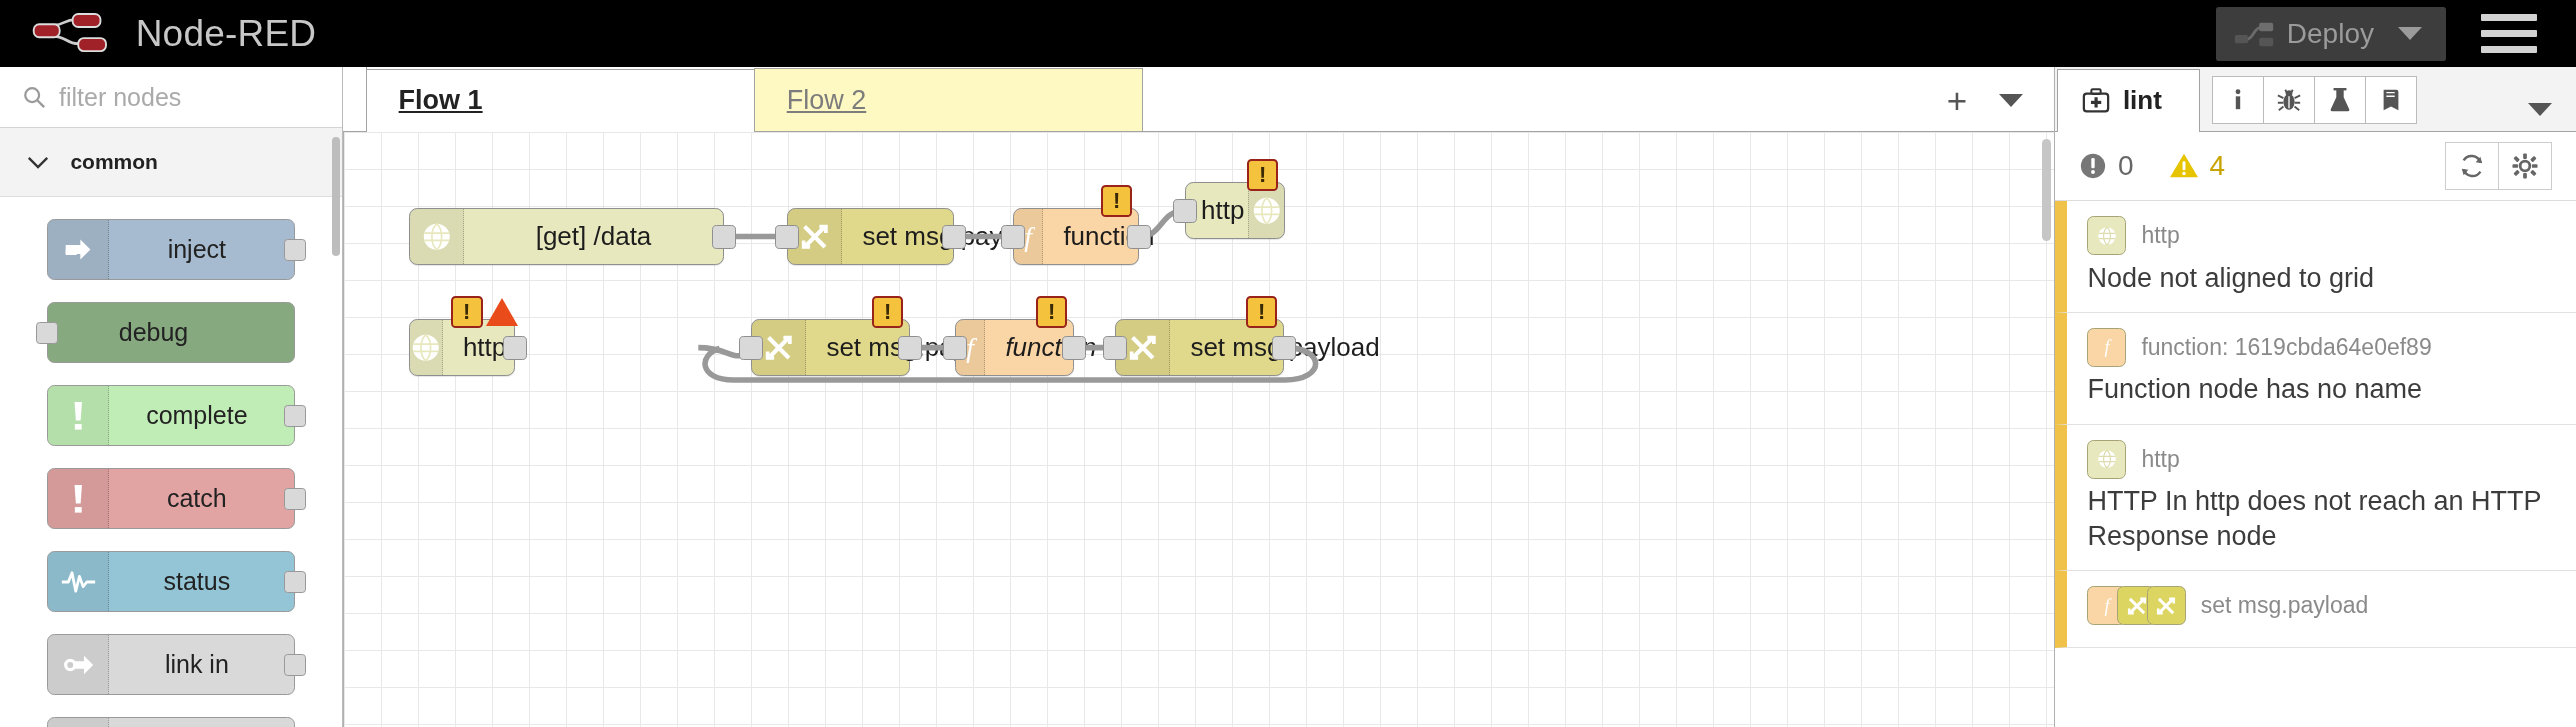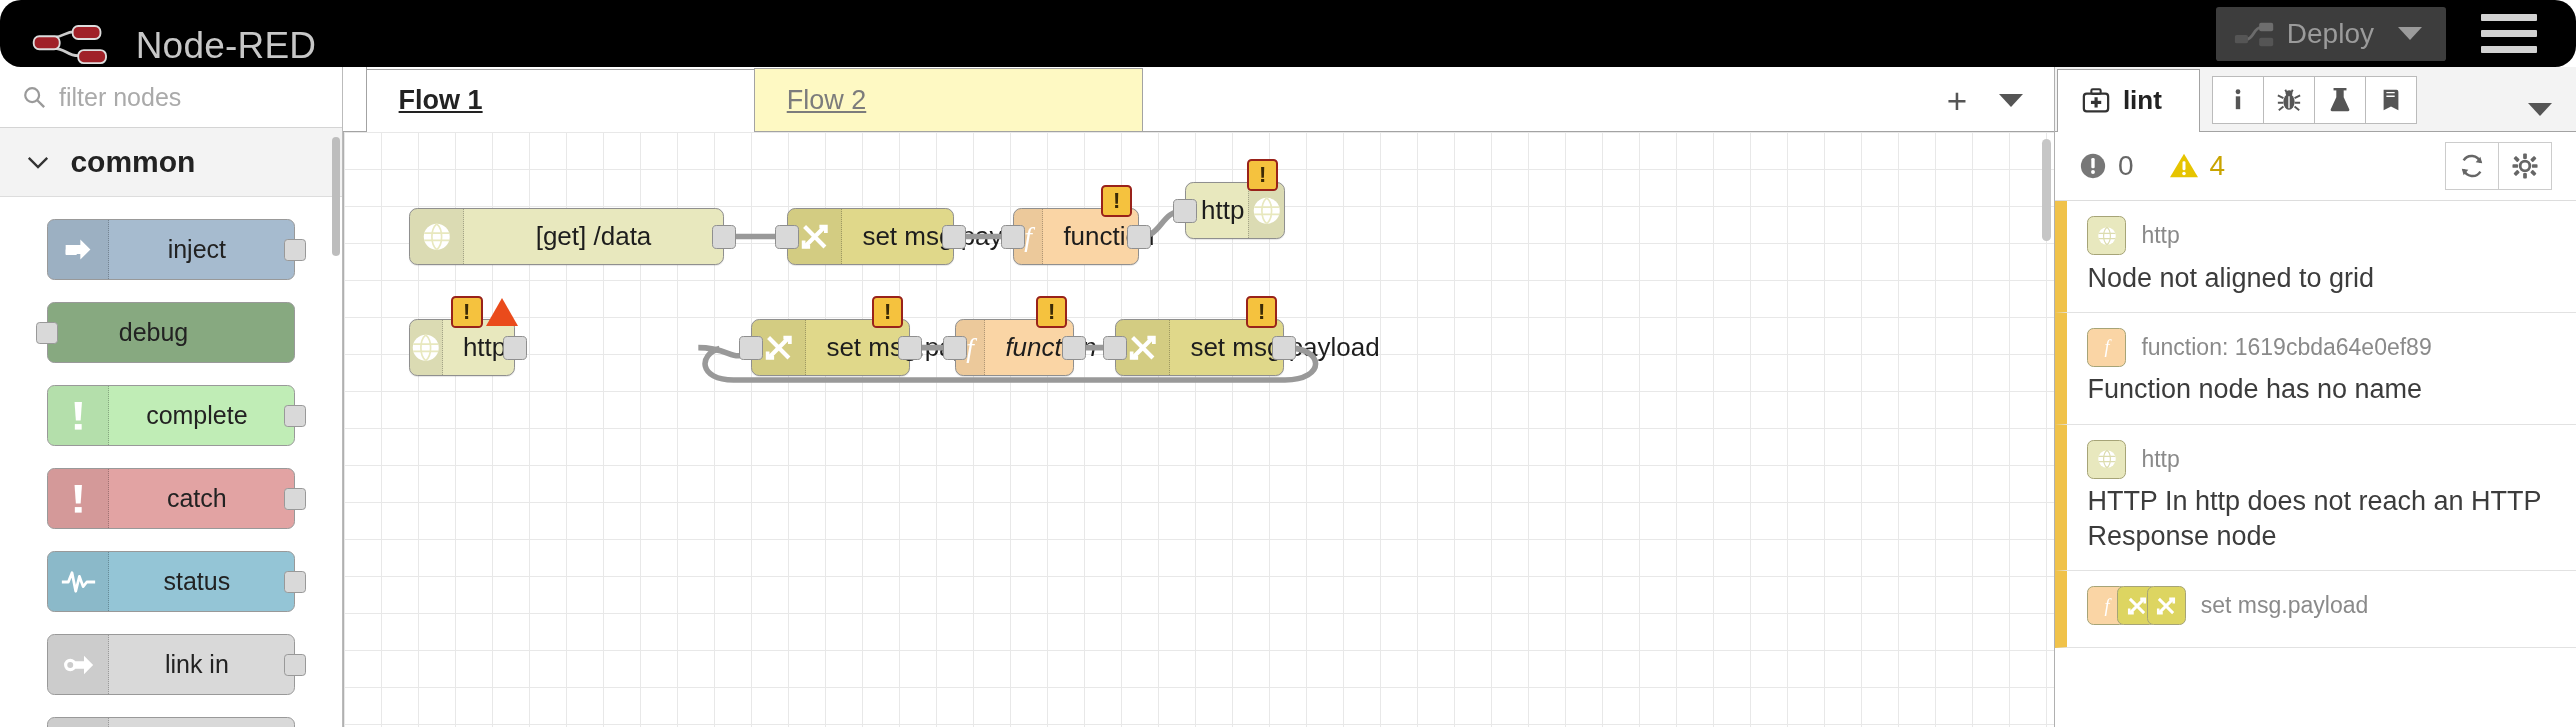--- a/index.html
+++ b/index.html
@@ -5,22 +5,22 @@
   * { box-sizing: border-box; margin: 0; padding: 0; }
   html, body {
     width: 2576px; height: 728px;
     font-family: "Liberation Sans", sans-serif;
     background: #fff; overflow: hidden;
   }
   .app { width: 2576px; height: 728px; display: flex; flex-direction: column; }
 
   
   .header {
-    height: 67px; background: #000; display: flex; align-items: flex-end;
-    flex: 0 0 67px; position: relative; border-radius: 21px;
+    height: 67px; background: #000; display: flex; align-items: center;
+    flex: 0 0 67px; position: relative;
   }
   .brand { display: flex; align-items: center; padding-left: 30px; gap: 16.7px; }
   .logo { width: 89px; height: 43px; }
   .brand-title { color: #c7c7c7; font-size: 37px; font-weight: 400; letter-spacing: 0.2px; }
   .header-right { margin-left: auto; display: flex; align-items: center; height: 100%; }
   .deploy-btn {
     display: flex; align-items: center; background: #3d3d3d; height: 54px;
     border-radius: 2.8px; padding: 0 0 0 16.7px; color: #9b9b9b;
   }
   .deploy-icon { width: 43px; height: 30px; margin-right: 7.4px; }
@@ -47,21 +47,21 @@
     height: 61px; display: flex; align-items: center; gap: 13px;
     padding: 0 22px; border-bottom: 0.9px solid #d4d4d4; color: #aaa;
   }
   .search-glyph { font-size: 24px; color: #9a9a9a; }
   .palette-search-text { font-size: 25px; color: #aaa; }
   .palette-cat {
     height: 69px; background: #f3f3f3; border-bottom: 0.9px solid #ddd;
     display: flex; align-items: center; gap: 20.4px; padding: 0 26px;
   }
   .cat-caret { color: #333; font-size: 20.4px; line-height: 1; }
-  .cat-label { font-size: 30px; font-weight: bold; color: #222; }
+  .cat-label { font-size: 21px; font-weight: bold; color: #222; }
   .palette-list { padding: 22px 0 0 0; flex: 1; overflow: hidden; }
   .pnode {
     height: 61px; margin: 0 auto 22px auto; width: 248px; display: flex;
     align-items: center; border: 0.9px solid #999; border-radius: 7.4px;
     position: relative; overflow: visible;
   }
   .pnode-ic {
     width: 61px; height: 100%; display: flex; align-items: center;
     justify-content: center; border-right: 0.9px dotted rgba(0,0,0,.25);
     border-radius: 6.5px 0 0 6.5px; background: rgba(0,0,0,.06);

